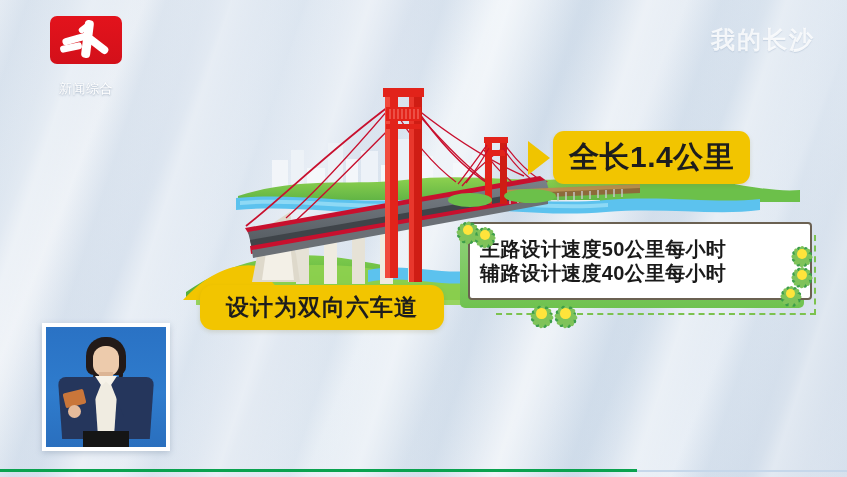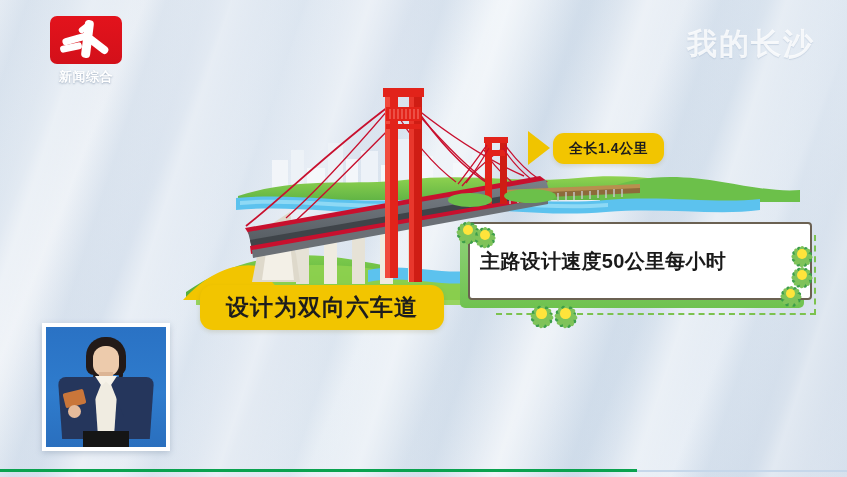--- a/index.html
+++ b/index.html
@@ -37,28 +37,28 @@
     background: linear-gradient(180deg,#e3131c 0%, #d3101a 100%);
     border-radius: 7px; position: relative; overflow: hidden;
   }
   .logo-mark .stroke { position: absolute; background: #fff; }
   .s1 { width: 9px; height: 38px; left: 33px; top: 4px; transform: rotate(7deg); border-radius: 4px; }
   .s2 { width: 30px; height: 7px; left: 12px; top: 19px; transform: rotate(-16deg); border-radius: 4px; }
   .s3 { width: 22px; height: 7px; left: 10px; top: 28px; transform: rotate(-12deg); border-radius: 3px; }
   .s4 { width: 24px; height: 8px; left: 36px; top: 25px; transform: rotate(38deg); border-radius: 4px; }
   .s5 { width: 13px; height: 6px; left: 28px; top: 9px; transform: rotate(-38deg); border-radius: 3px; }
   .logo-text {
-    margin-top: 4px; color: #ffffff; font-size: 13px; font-weight: bold;
+    margin-top: 16px; color: #ffffff; font-size: 13px; font-weight: normal;
     letter-spacing: 0.5px; text-shadow: 0 1px 2px rgba(120,140,165,0.65);
   }
 
   
   .watermark {
     position: absolute; right: 32px; top: 24px; z-index: 30;
-    font-size: 30px; font-weight: bold; letter-spacing: 2px;
+    font-size: 24px; font-weight: bold; letter-spacing: 2px;
     color: rgba(255,255,255,0.82);
     text-shadow: 0 1px 1px rgba(150,170,195,0.35);
   }
 
   
   .title-pill {
     position: absolute; left: 268px; top: 12px; z-index: 25;
     padding: 9px 34px;
     background: #ffffff;
     border: 4px solid #e8c63a;
@@ -78,21 +78,21 @@
     width: 0; height: 0;
     border-top: 17px solid transparent;
     border-bottom: 17px solid transparent;
     border-left: 22px solid #f0c400;
     margin-right: 3px;
   }
   .pill-yellow {
     background: #f2c500; border-radius: 11px; padding: 6px 16px;
     box-shadow: 0 2px 4px rgba(130,115,40,0.18);
   }
-  .pill-yellow span { font-size: 14px; font-weight: bold; color: #1d1d1d; letter-spacing: 0.5px; }
+  .pill-yellow span { font-size: 30px; font-weight: bold; color: #1d1d1d; letter-spacing: 0.5px; }
 
   
   .callout-lanes {
     position: absolute; left: 200px; top: 285px; z-index: 26;
     background: #f2c500; border-radius: 13px; padding: 7px 26px;
     box-shadow: 0 2px 4px rgba(130,115,40,0.18);
   }
   .callout-lanes span { font-size: 23px; font-weight: bold; color: #1d1d1d; letter-spacing: 1px; }
 
   
@@ -333,20 +333,21 @@
   </div>
 
   <div class="callout-lanes">
     <span>设计为双向六车道</span>
   </div>
 
   <div class="speed-wrap">
     <div class="speed-shadow"></div>
     <div class="speed-box">
       <div>主路设计速度50公里每小时</div>
+      <div>辅路设计速度40公里每小时</div>
     </div>
   </div>
 
   <div class="dash-h"></div>
   <div class="dash-v"></div>
 
   <div class="flower" style="left:454px; top:216px; width:28px; height:28px;">
       <div class="petals">
         <i style="transform: rotate(0deg) translate(-8%, -50%);"></i>
         <i style="transform: rotate(45deg) translate(-8%, -50%);"></i>

